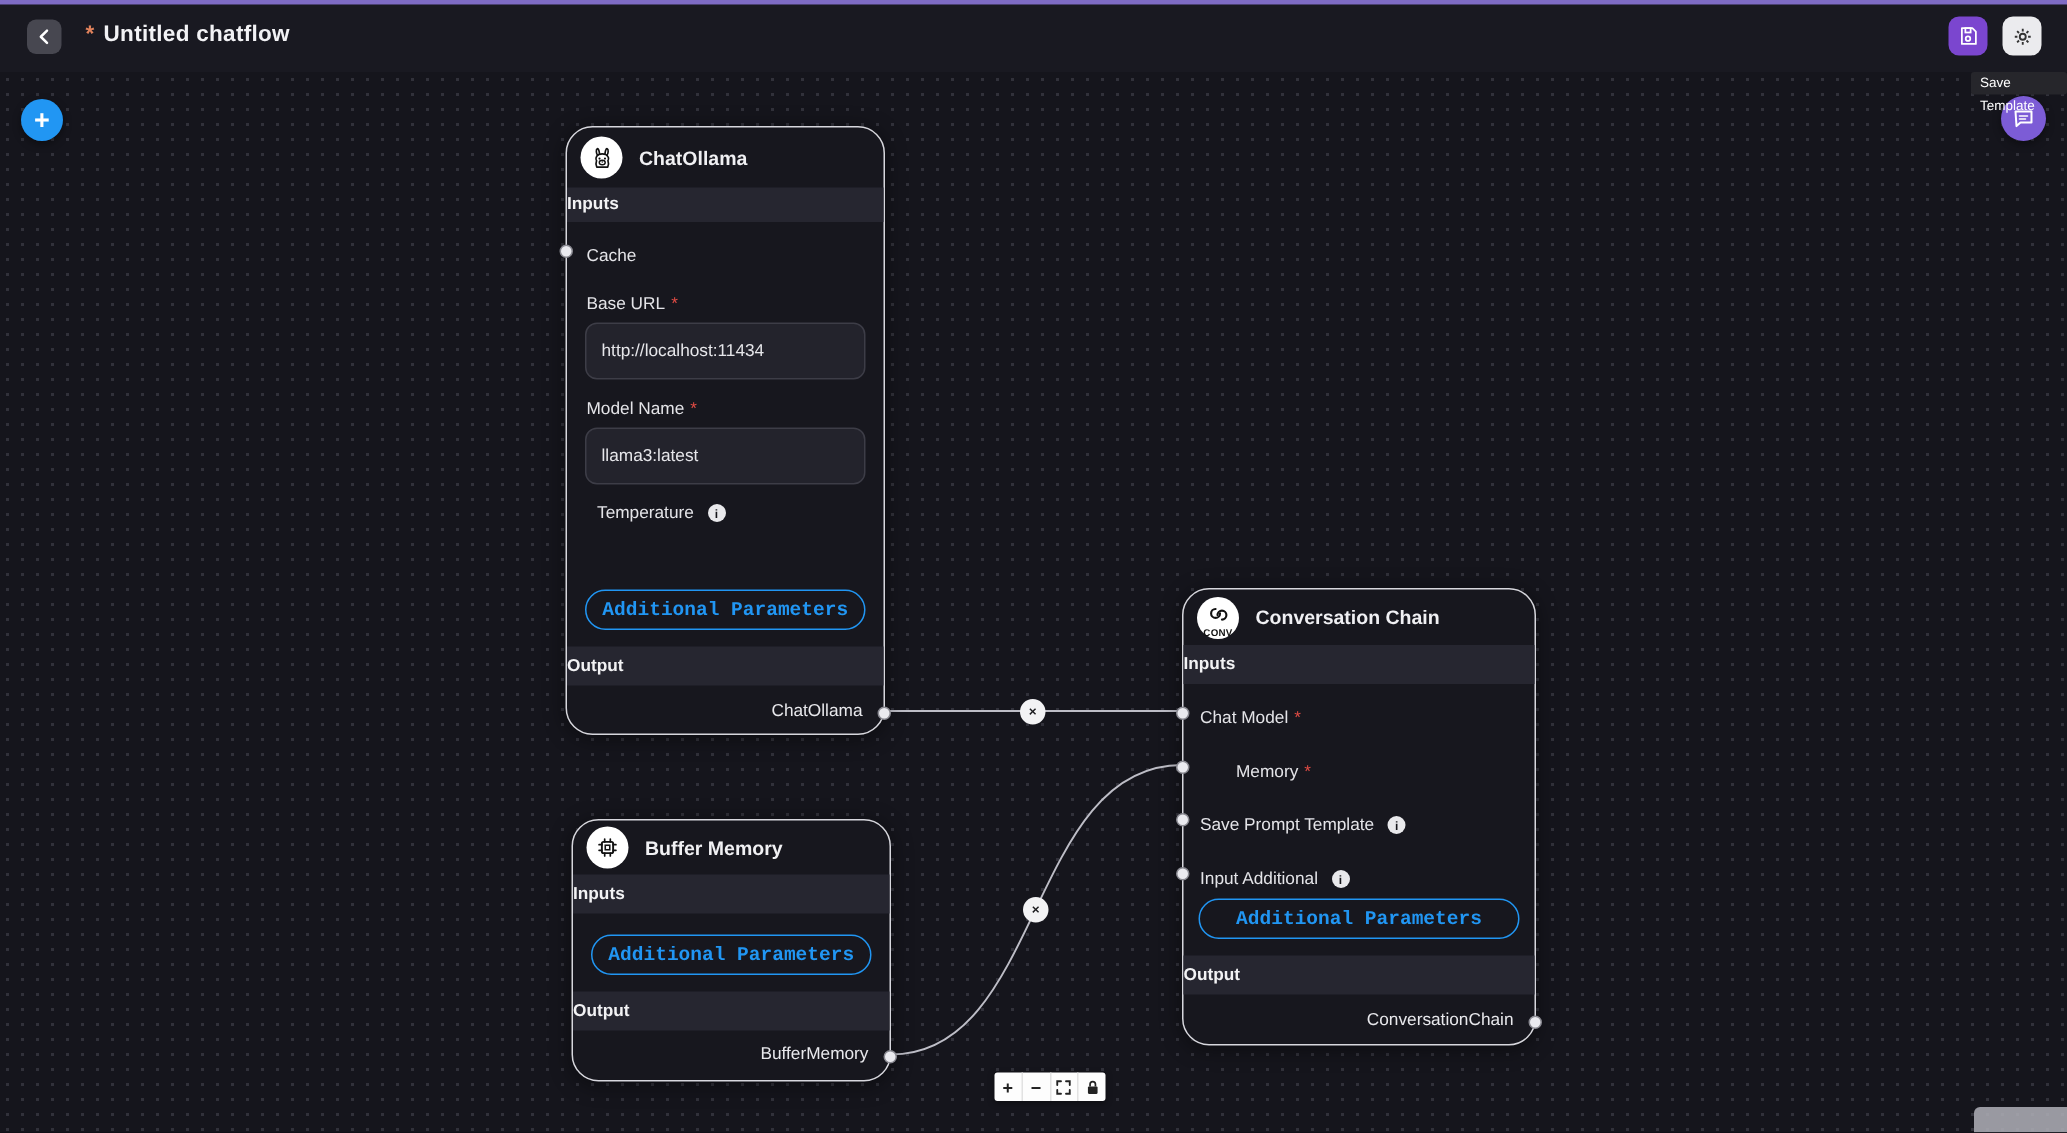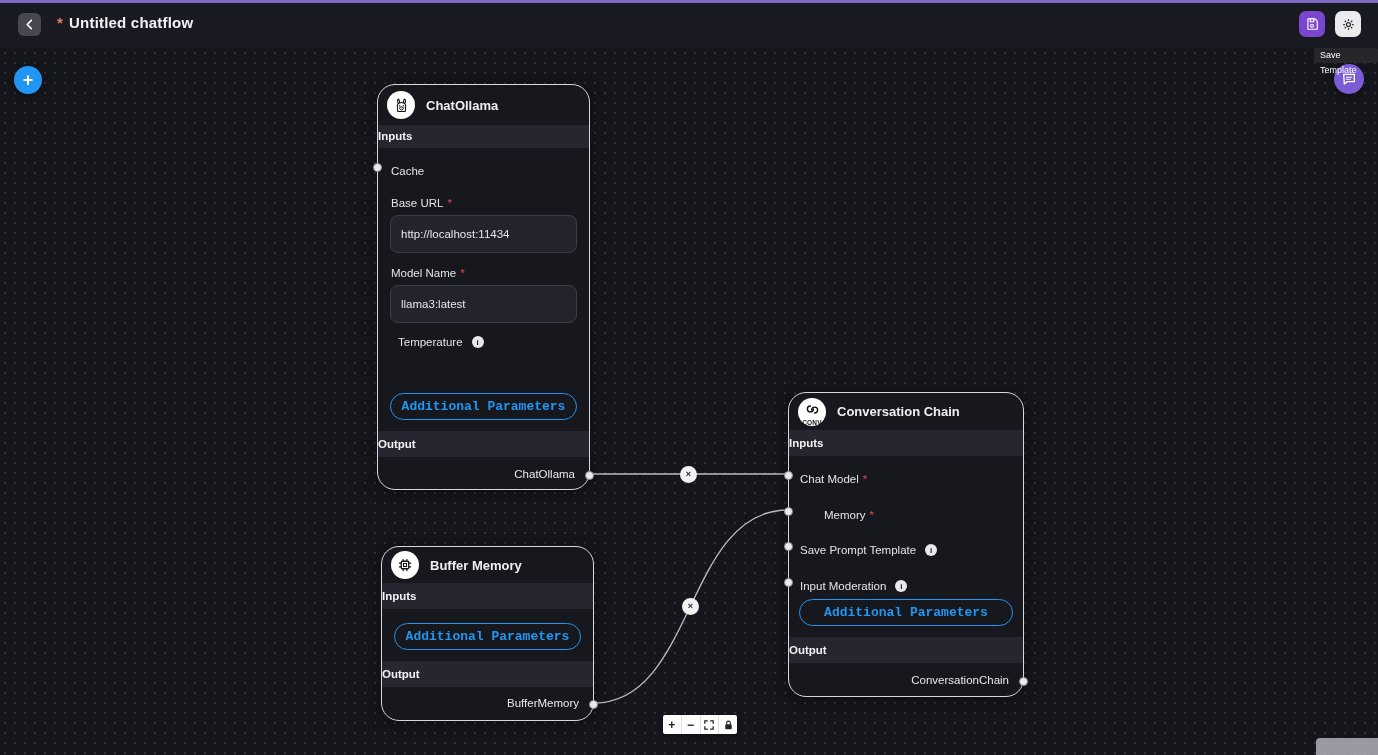--- a/index.html
+++ b/index.html
@@ -217,21 +217,21 @@
     </div>
     <div class="dot" style="left:-5px; top:113.5px;"></div>
 
     <div class="row-label" style="left:11px; top:143px; height:20px;">
       <span>Save Prompt Template</span>
         <span class="info-icon">i</span>
     </div>
     <div class="dot" style="left:-5px; top:148.5px;"></div>
 
     <div class="row-label" style="left:11px; top:179px; height:20px;">
-      <span>Input Moderation</span>
+      <span>Input Additional</span>
         <span class="info-icon">i</span>
     </div>
     <div class="dot" style="left:-5px; top:184.5px;"></div>
 
     <button class="addl-btn" style="top:206px; left:10px; right:10px;">Additional Parameters</button>
 
     <div class="band" style="top:244px; height:26px; line-height:26px;">Output</div>
     <div class="out-label" style="top:281px;">ConversationChain</div>
     <div class="dot" style="right:-5px; top:283.5px;"></div>
   </div>

